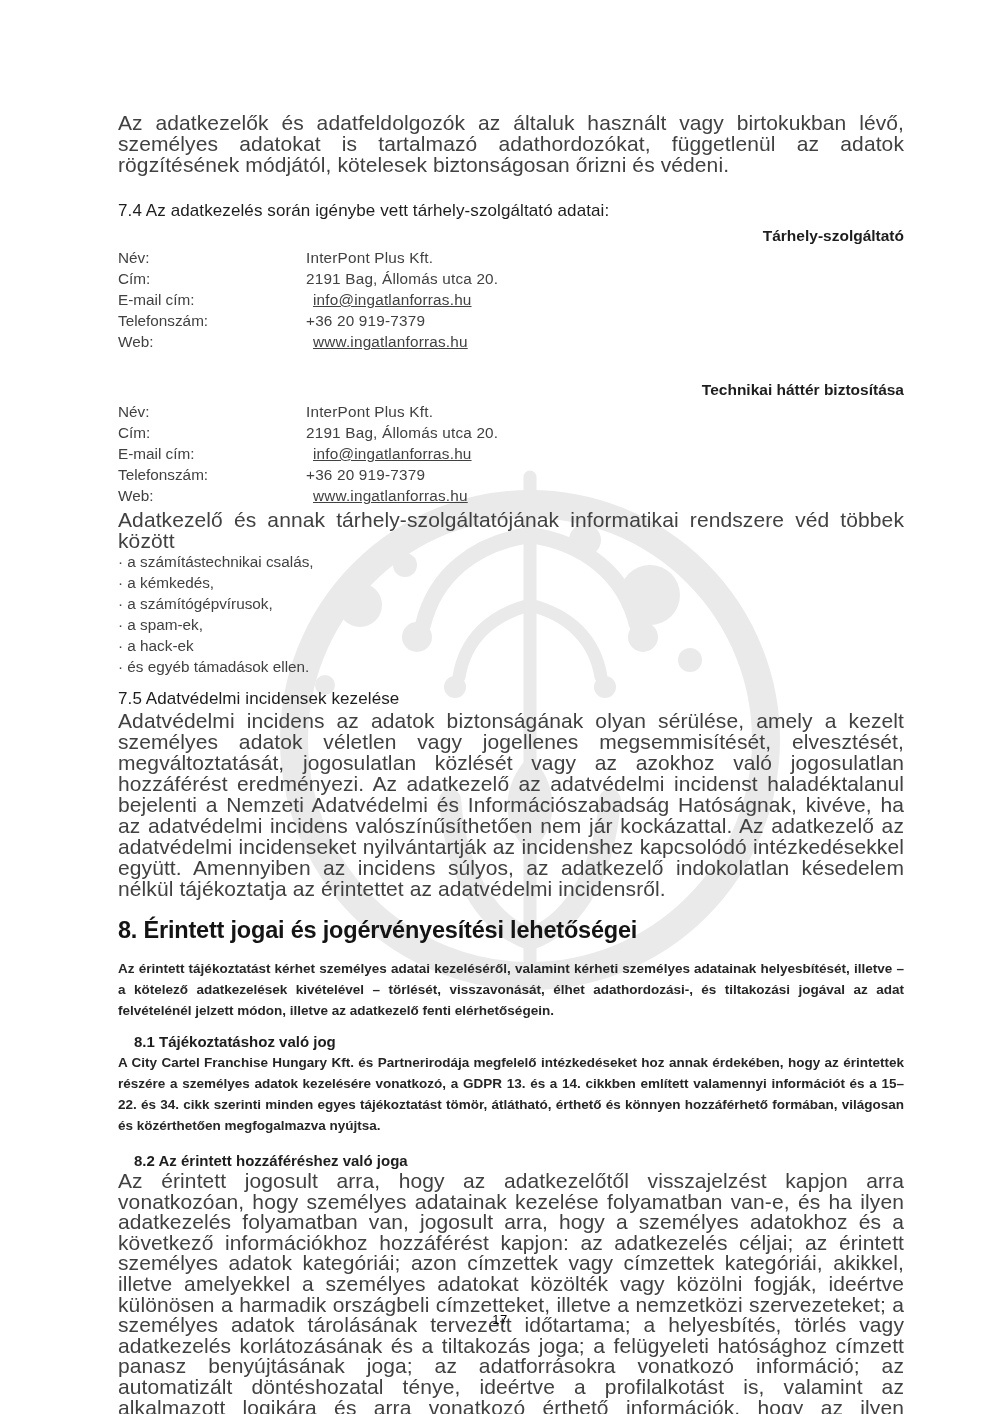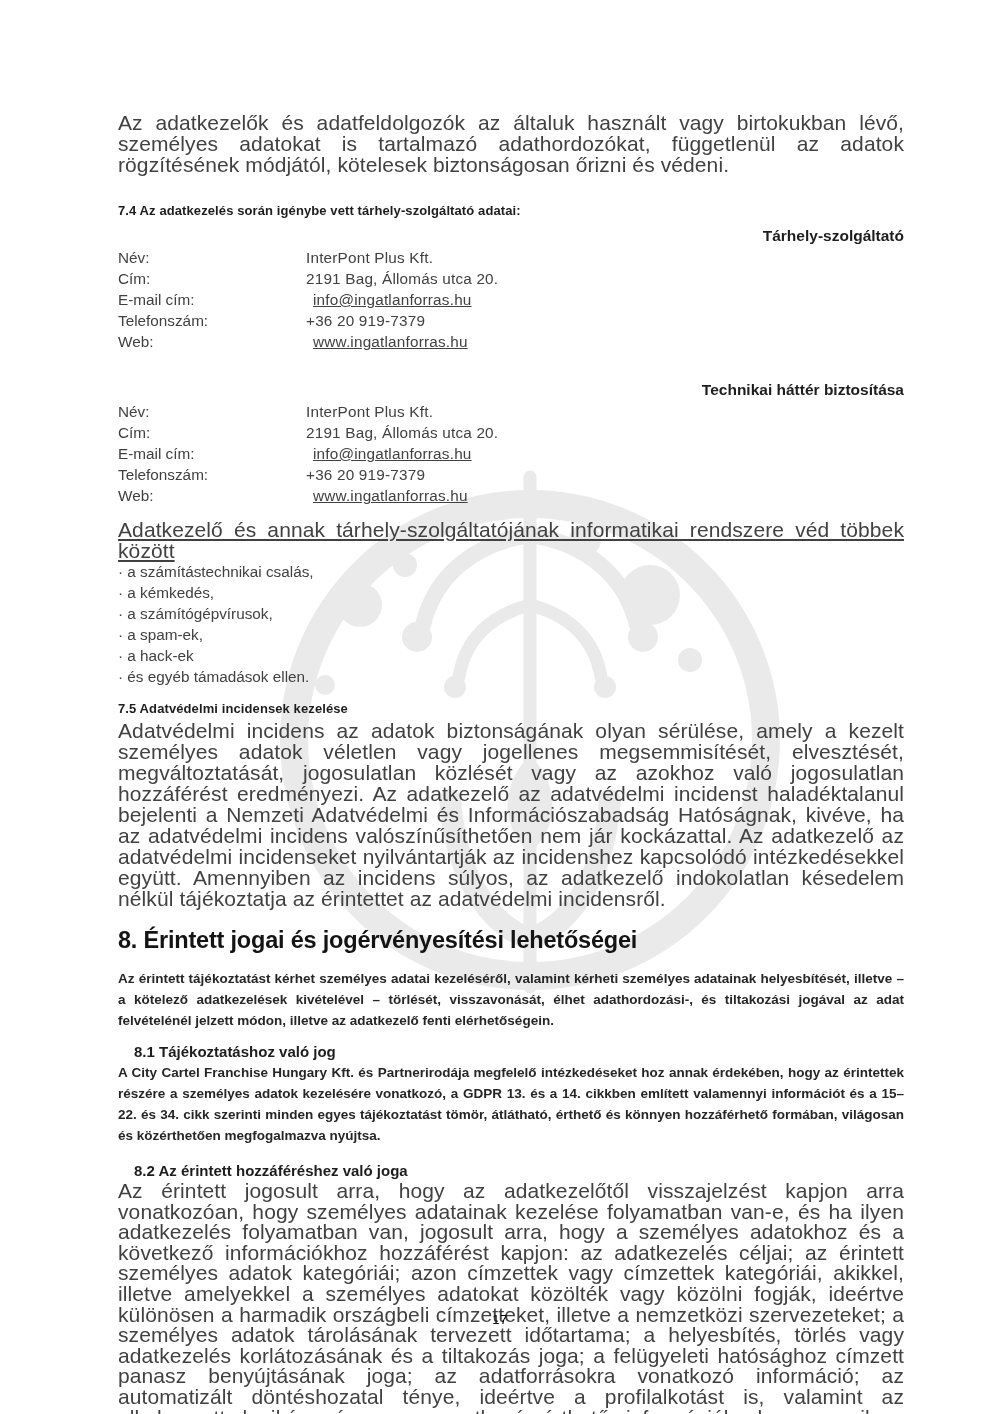--- a/index.html
+++ b/index.html
@@ -16,37 +16,37 @@
   .content{position:absolute;left:118px;top:0;width:786px;z-index:1;}
 
   p{margin:0;}
   .body-text{
     font-size:21px;line-height:21px;color:#414141;
     text-align:justify;letter-spacing:.1px;
   }
   .first-para{margin-top:112px;}
 
   .sec-heading{
-    font-size:13px;line-height:23px;font-weight:700;color:#1d1d1d;
+    font-size:17px;line-height:23px;font-weight:400;color:#1d1d1d;
     margin:24px 0 0 0;letter-spacing:.1px;
   }
   .block-title{
     font-size:15.5px;line-height:22px;font-weight:700;color:#1d1d1d;
     margin:3px 0 0 0;
     text-align:right;
   }
   .block-title.second{margin-top:27px;}
 
   .rows{margin-top:0;}
   .row{display:flex;font-size:15.3px;line-height:21px;color:#414141;}
   .row .label{width:188px;flex:none;}
   .row .value{letter-spacing:.2px;}
   a.doc-link{color:#414141;text-decoration:underline;cursor:pointer;margin-left:7px;}
 
-  .lead{margin-top:13px;text-decoration:underline;}
+  .lead{margin-top:3px;}
   .bullet-line{font-size:15.3px;line-height:21px;color:#414141;}
 
   .sec-heading.h75{margin-top:10px;}
 
   .big-heading{
     font-size:23.5px;line-height:30px;font-weight:800;color:#141414;
     margin:16px 0 0 0;letter-spacing:-.2px;
   }
   .bold-body{
     font-size:13.5px;line-height:21px;font-weight:700;color:#262626;

